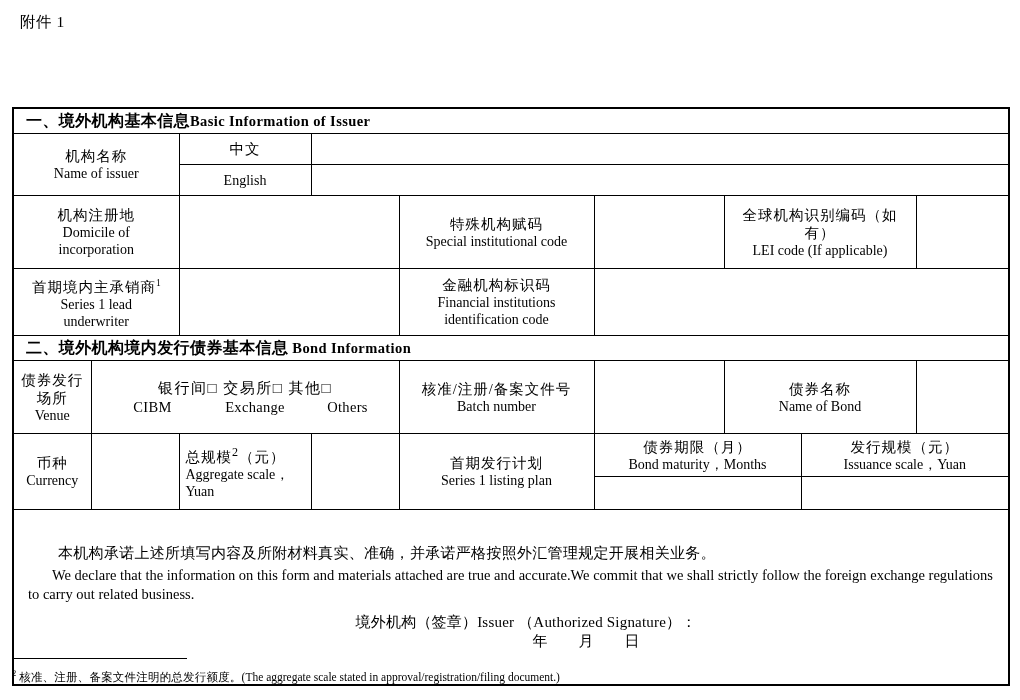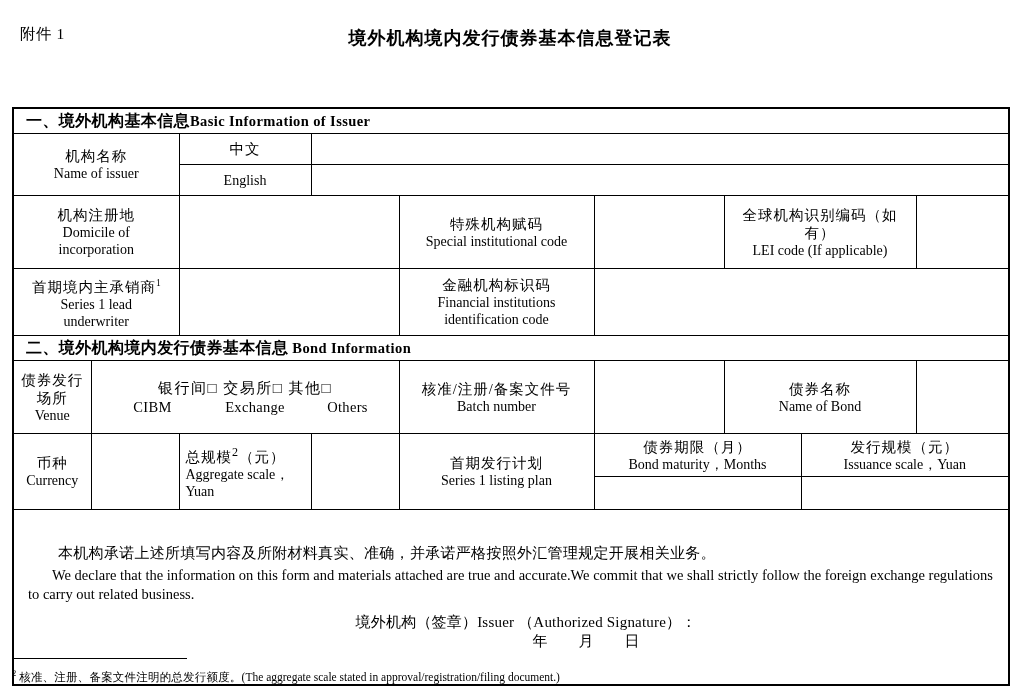--- a/index.html
+++ b/index.html
@@ -20,21 +20,21 @@
     position: relative;
     width: 1020px;
     height: 700px;
     box-sizing: border-box;
   }
 
   
   .attachment-label {
     position: absolute;
     left: 20px;
-    top: 24px;
+    top: 12px;
     font-size: 15.5px;
     letter-spacing: 0.5px;
   }
 
   .titles {
     position: absolute;
     left: 12px;
     top: 26px;
     width: 996px;
     text-align: center;
@@ -210,21 +210,20 @@
   .footnotes .fn .cn { letter-spacing: 0.2px; }
 </style>
 </head>
 <body>
 
 <div class="page">
 
   <div class="attachment-label">附件 1</div>
 
   <div class="titles">
-    <p class="title-cn">境外机构境内发行债券基本信息登记表</p>
   </div>
 
   <table class="form">
     <colgroup>
       <col style="width:78px">
       <col style="width:88px">
       <col style="width:132px">
       <col style="width:88px">
       <col style="width:195px">
       <col style="width:130px">

